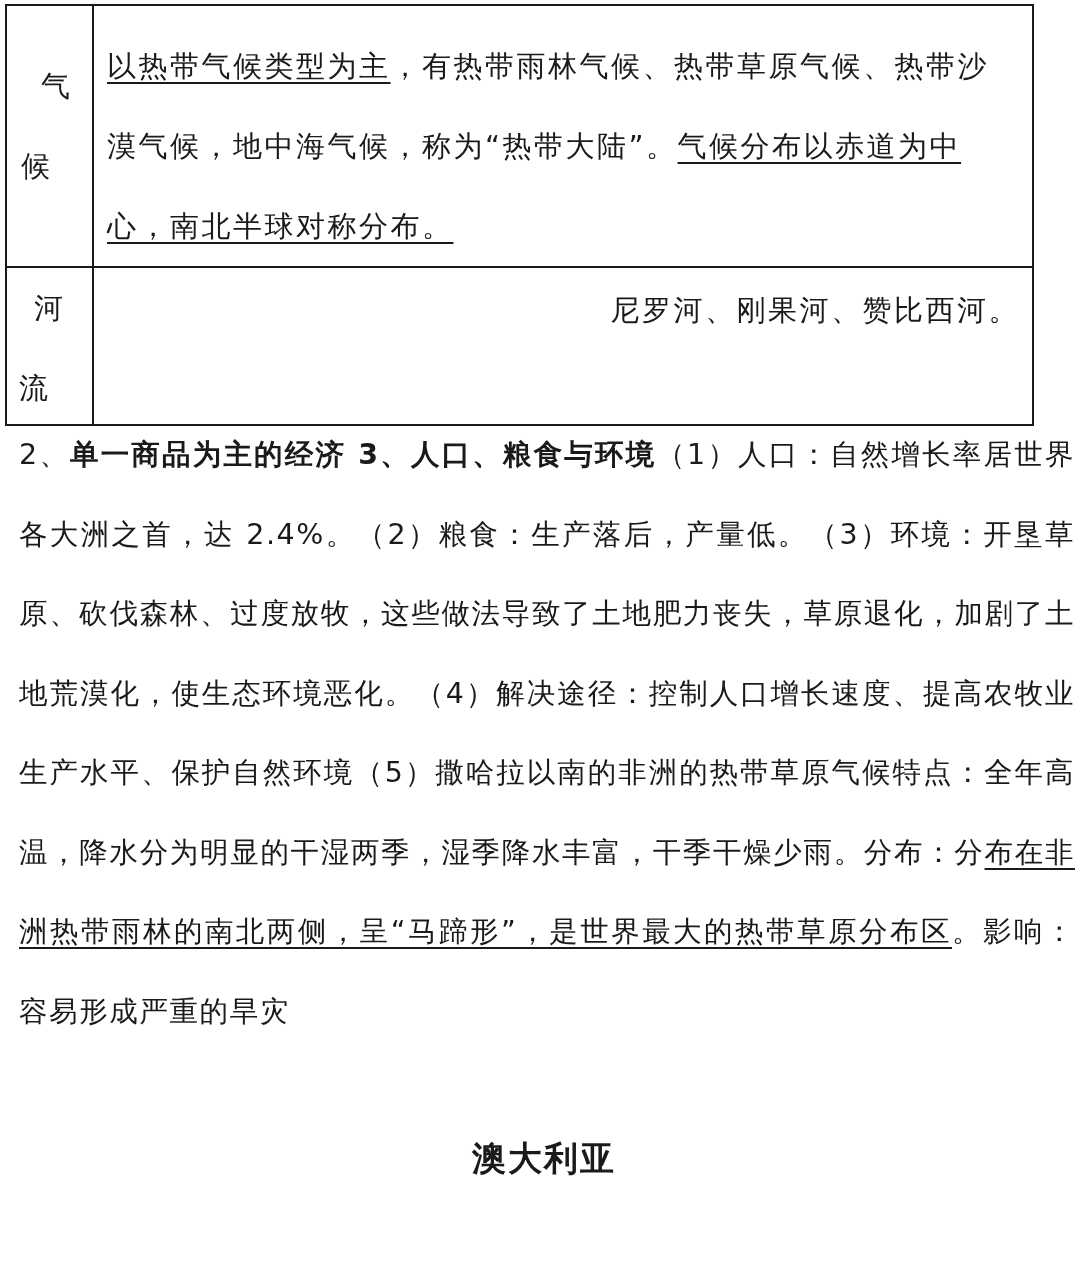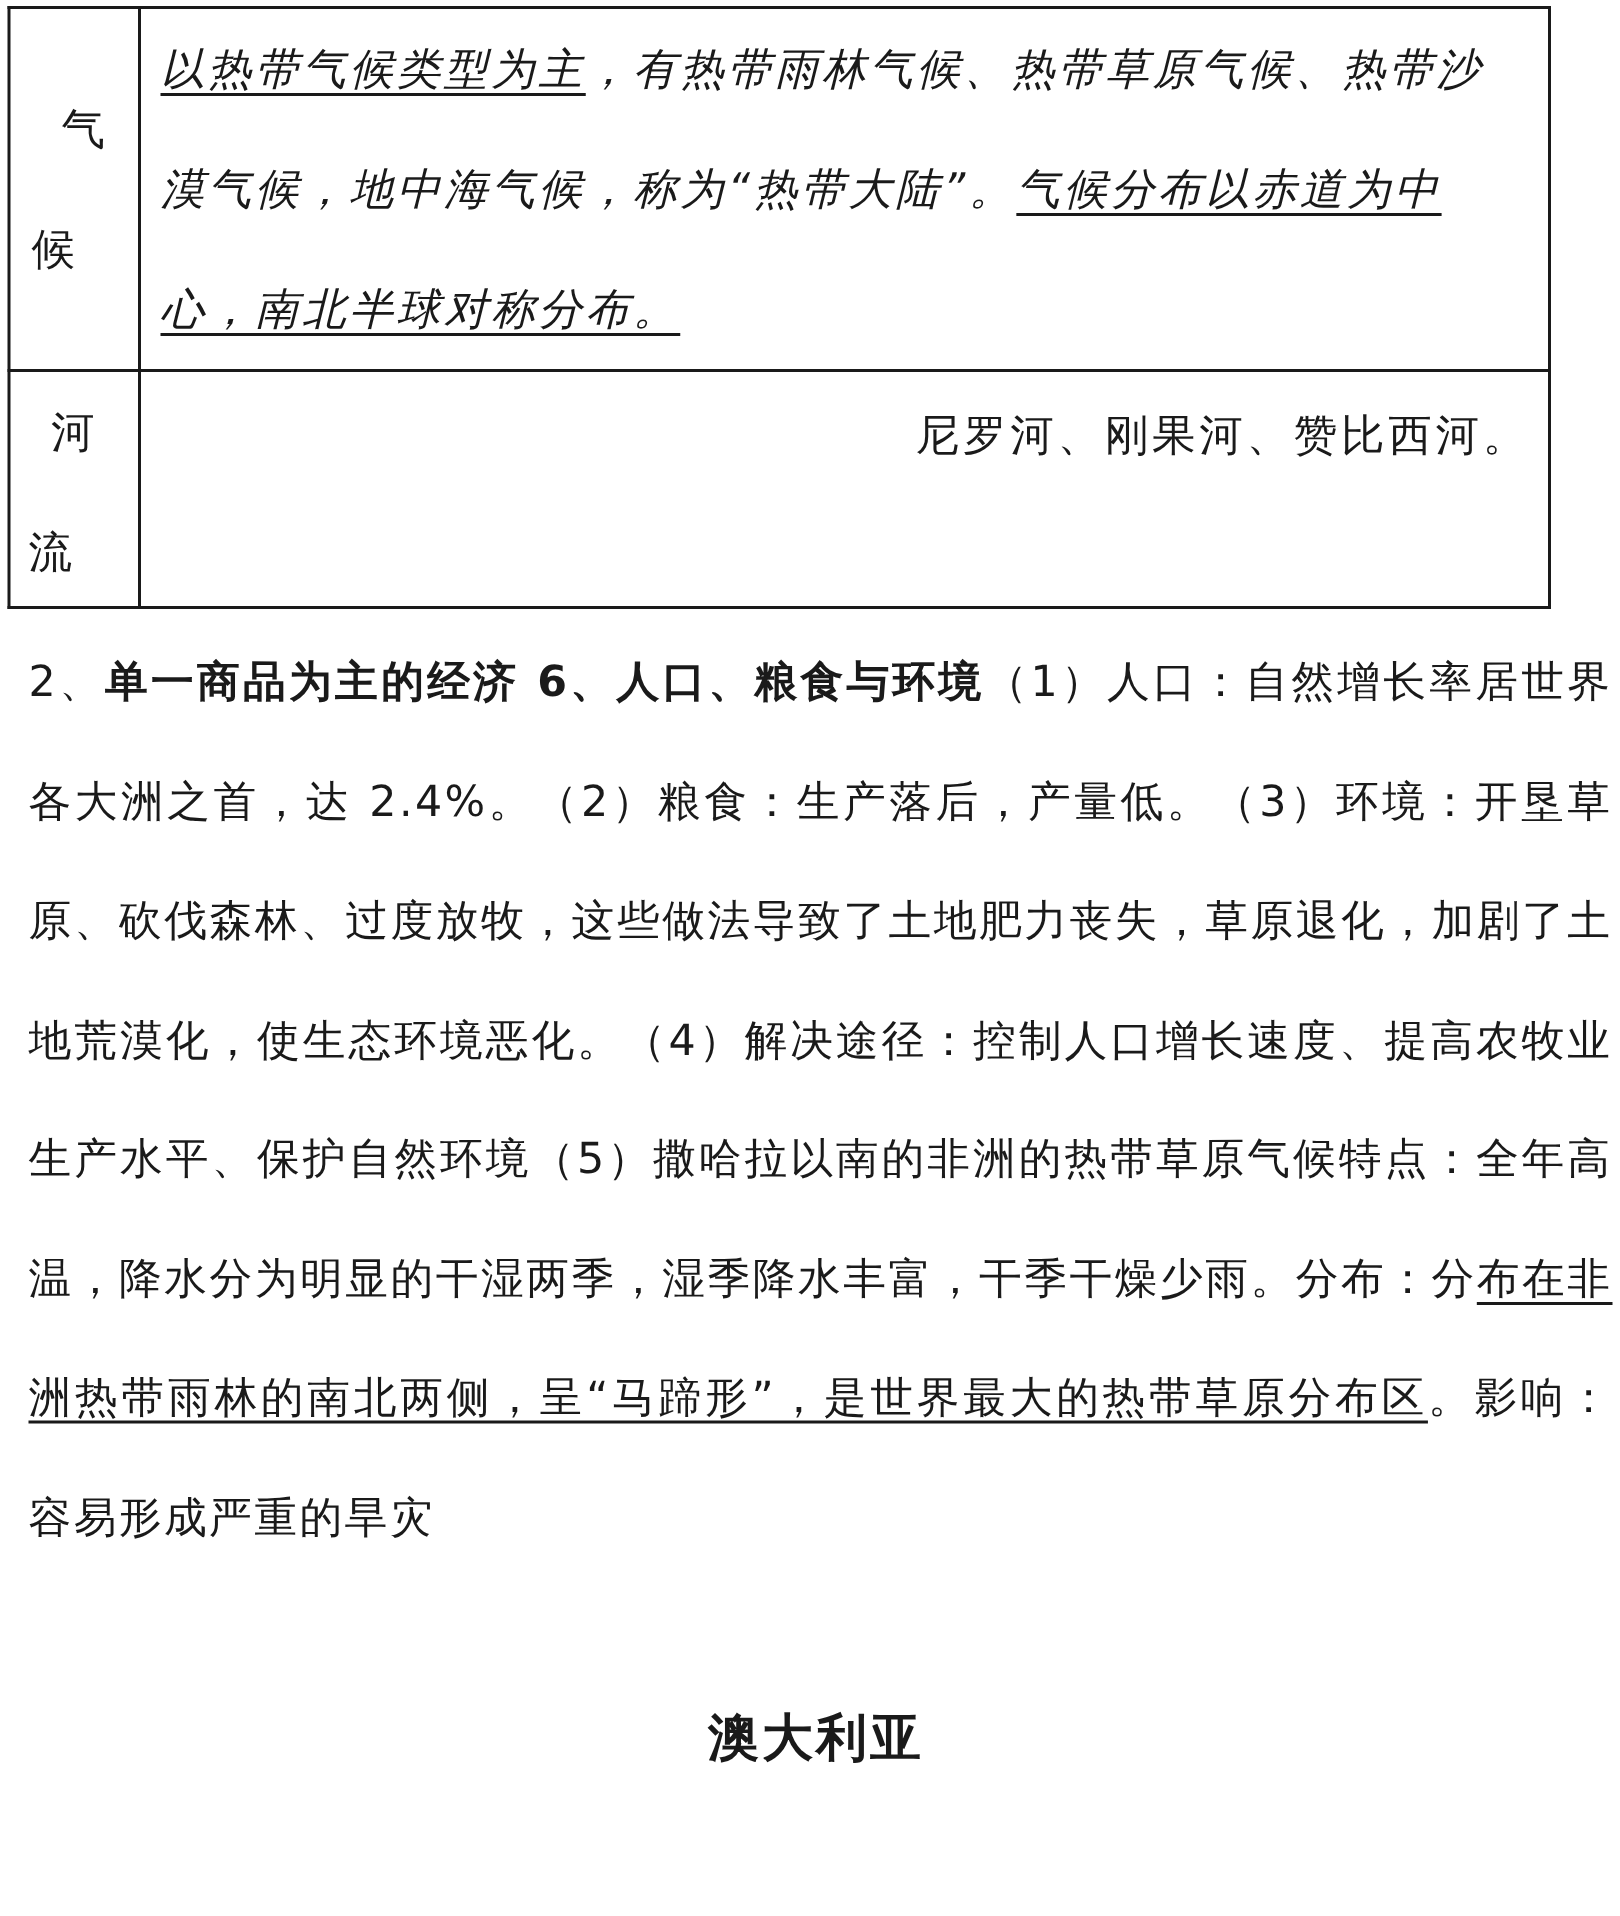--- a/index.html
+++ b/index.html
@@ -44,36 +44,36 @@
       <col class="c1">
       <col>
     </colgroup>
   <tbody>
       <tr class="row-climate">
     <td class="label-cell">
       <span class="label-char" style="left:34px; top:66px;">气</span>
       <span class="label-char" style="left:14px; top:146px;">候</span>
     </td>
     <td>
-      <div class="content" style="padding-top:0;font-style:italic;">
+      <div class="content" style="padding-top:20px;">
         <span class="u">以热带气候类型为主</span><span>，有热带雨林气候、热带草原气候、热带沙漠气候，地中海气候，称为“热带大陆”。</span><span class="u">气候分布以赤道为中心，南北半球对称分布。</span>
       </div>
     </td>
   </tr>
   <tr class="row-river">
     <td class="label-cell">
       <span class="label-char" style="left:27px; top:26px;">河</span>
       <span class="label-char" style="left:12px; top:106px;">流</span>
     </td>
     <td>
       <div class="content" style="padding-top:2px;text-align:right;">
         <span>尼罗河、刚果河、赞比西河。</span>
       </div>
     </td>
   </tr>
 </tbody>
   </table>
 
 <div class="para">
-  <span>2、</span><b>单一商品为主的经济 6、人口、粮食与环境</b><span>（1）人口：自然增长率居世界各大洲之首，达 2.4%。（2）粮食：生产落后，产量低。（3）环境：开垦草原、砍伐森林、过度放牧，这些做法导致了土地肥力丧失，草原退化，加剧了土地荒漠化，使生态环境恶化。（4）解决途径：控制人口增长速度、提高农牧业生产水平、保护自然环境（5）撒哈拉以南的非洲的热带草原气候特点：全年高温，降水分为明显的干湿两季，湿季降水丰富，干季干燥少雨。分布：分</span><span class="u">布在非洲热带雨林的南北两侧，呈“马蹄形”，是世界最大的热带草原分布区</span><span>。影响：容易形成严重的旱灾</span>
+  <span>2、</span><b>单一商品为主的经济 3、人口、粮食与环境</b><span>（1）人口：自然增长率居世界各大洲之首，达 2.4%。（2）粮食：生产落后，产量低。（3）环境：开垦草原、砍伐森林、过度放牧，这些做法导致了土地肥力丧失，草原退化，加剧了土地荒漠化，使生态环境恶化。（4）解决途径：控制人口增长速度、提高农牧业生产水平、保护自然环境（5）撒哈拉以南的非洲的热带草原气候特点：全年高温，降水分为明显的干湿两季，湿季降水丰富，干季干燥少雨。分布：分</span><span class="u">布在非洲热带雨林的南北两侧，呈“马蹄形”，是世界最大的热带草原分布区</span><span>。影响：容易形成严重的旱灾</span>
 </div>
 
 <div class="heading">澳大利亚</div>
 
 </body></html>

